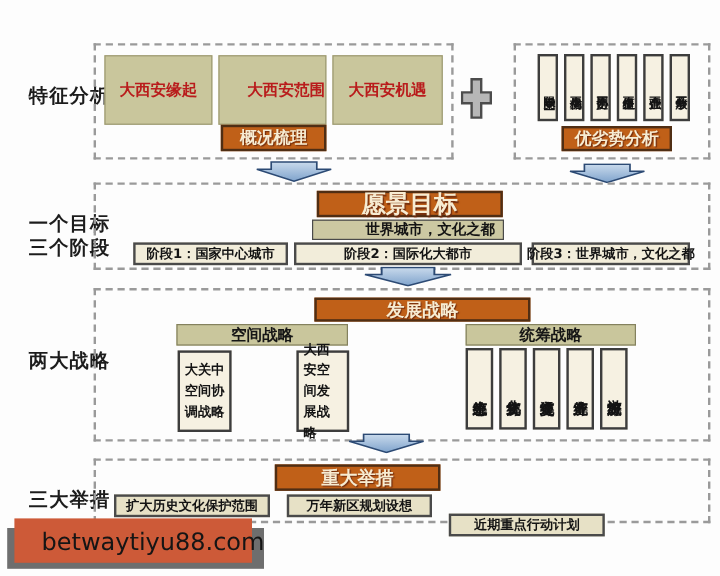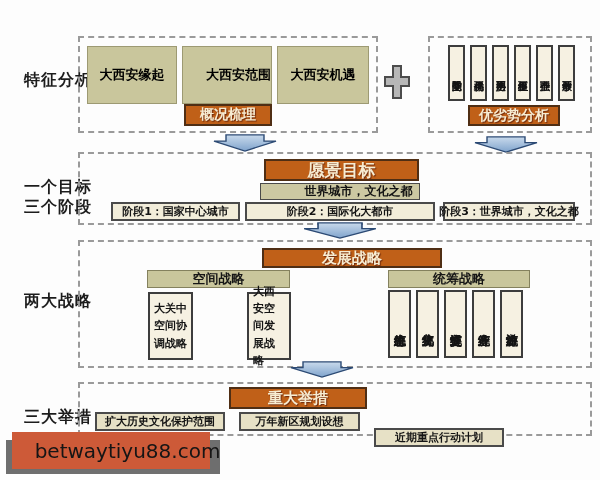--- a/index.html
+++ b/index.html
@@ -6,21 +6,21 @@
   body { background:#fff; font-family:"DejaVu Sans", sans-serif; }
   .canvas { position:relative; width:600px; height:480px; background:#fdfdfd; overflow:hidden; }
 
   
   .rail-label { position:absolute; left:8px; font-size:16px; font-weight:bold; color:#1c1c1c; letter-spacing:1px; line-height:1.25;padding-left:16px; }
 
   
   .panel { position:absolute; border:2px dashed #9a9a9a; background:transparent; }
 
   
-  .tanbox { position:absolute; background:#c9c69c; border:1px solid #9d9a73; color:#000000;
+  .tanbox { position:absolute; background:#c9c69c; border:1px solid #9d9a73; color:#b91c1c;
             font-weight:bold; display:flex; align-items:center; justify-content:center; }
   
   .tanhead { position:absolute; background:#c9c69c; border:1px solid #84815e; color:#161616;
              font-weight:bold; font-size:13px; display:flex; align-items:center; justify-content:center; }
 
   
   .orange { position:absolute; background:#c06018; border:2px solid #4f2e14; color:#f7ecd2;
             font-weight:bold; display:flex; align-items:center; justify-content:center;
             text-shadow:1px 1px 1px #6e2a0c; }
 
@@ -96,21 +96,21 @@
     <defs>
         <linearGradient id="g2" x1="0" y1="0" x2="0" y2="1">
           <stop offset="0" stop-color="#c9daec"></stop>
           <stop offset="1" stop-color="#7fa3cc"></stop>
         </linearGradient>
       </defs>
     <polygon points="13,1 51,1 51,7.5 63,7.5 32,18 1,7.5 13,7.5" fill="url(#g2)" stroke="#2c4a74" stroke-width="1.4"></polygon>
   </svg>
 
   <div class="panel" style="left:78px; top:152px; width:514px; height:73px;">
-    <div class="orange" style="left:184px; top:5px; width:155px; height:22px; font-size:17px;">愿景目标</div>
+    <div class="orange" style="left:184px; top:5px; width:155px; height:22px; font-size:20px;">愿景目标</div>
     <div class="cream" style="left:180px; top:29px; width:160px; height:17px; font-size:12px; background:#ccc8a2; border-width:1.5px;padding-left:37px;">世界城市，文化之都</div>
     <div class="cream" style="left:31px;  top:48px; width:129px; height:19px; font-size:11px;">阶段1：国家中心城市</div>
     <div class="cream" style="left:165px; top:48px; width:190px; height:19px; font-size:11px;">阶段2：国际化大都市</div>
     <div class="cream" style="left:363px; top:48px; width:132px; height:19px; font-size:11px;">阶段3：世界城市，文化之都</div>
   </div>
 
   <svg class="arrow" style="left:303px; top:222px;" width="74" height="17" viewBox="0 0 64 19" preserveAspectRatio="none">
     <defs>
         <linearGradient id="g3" x1="0" y1="0" x2="0" y2="1">
           <stop offset="0" stop-color="#c9daec"></stop>

